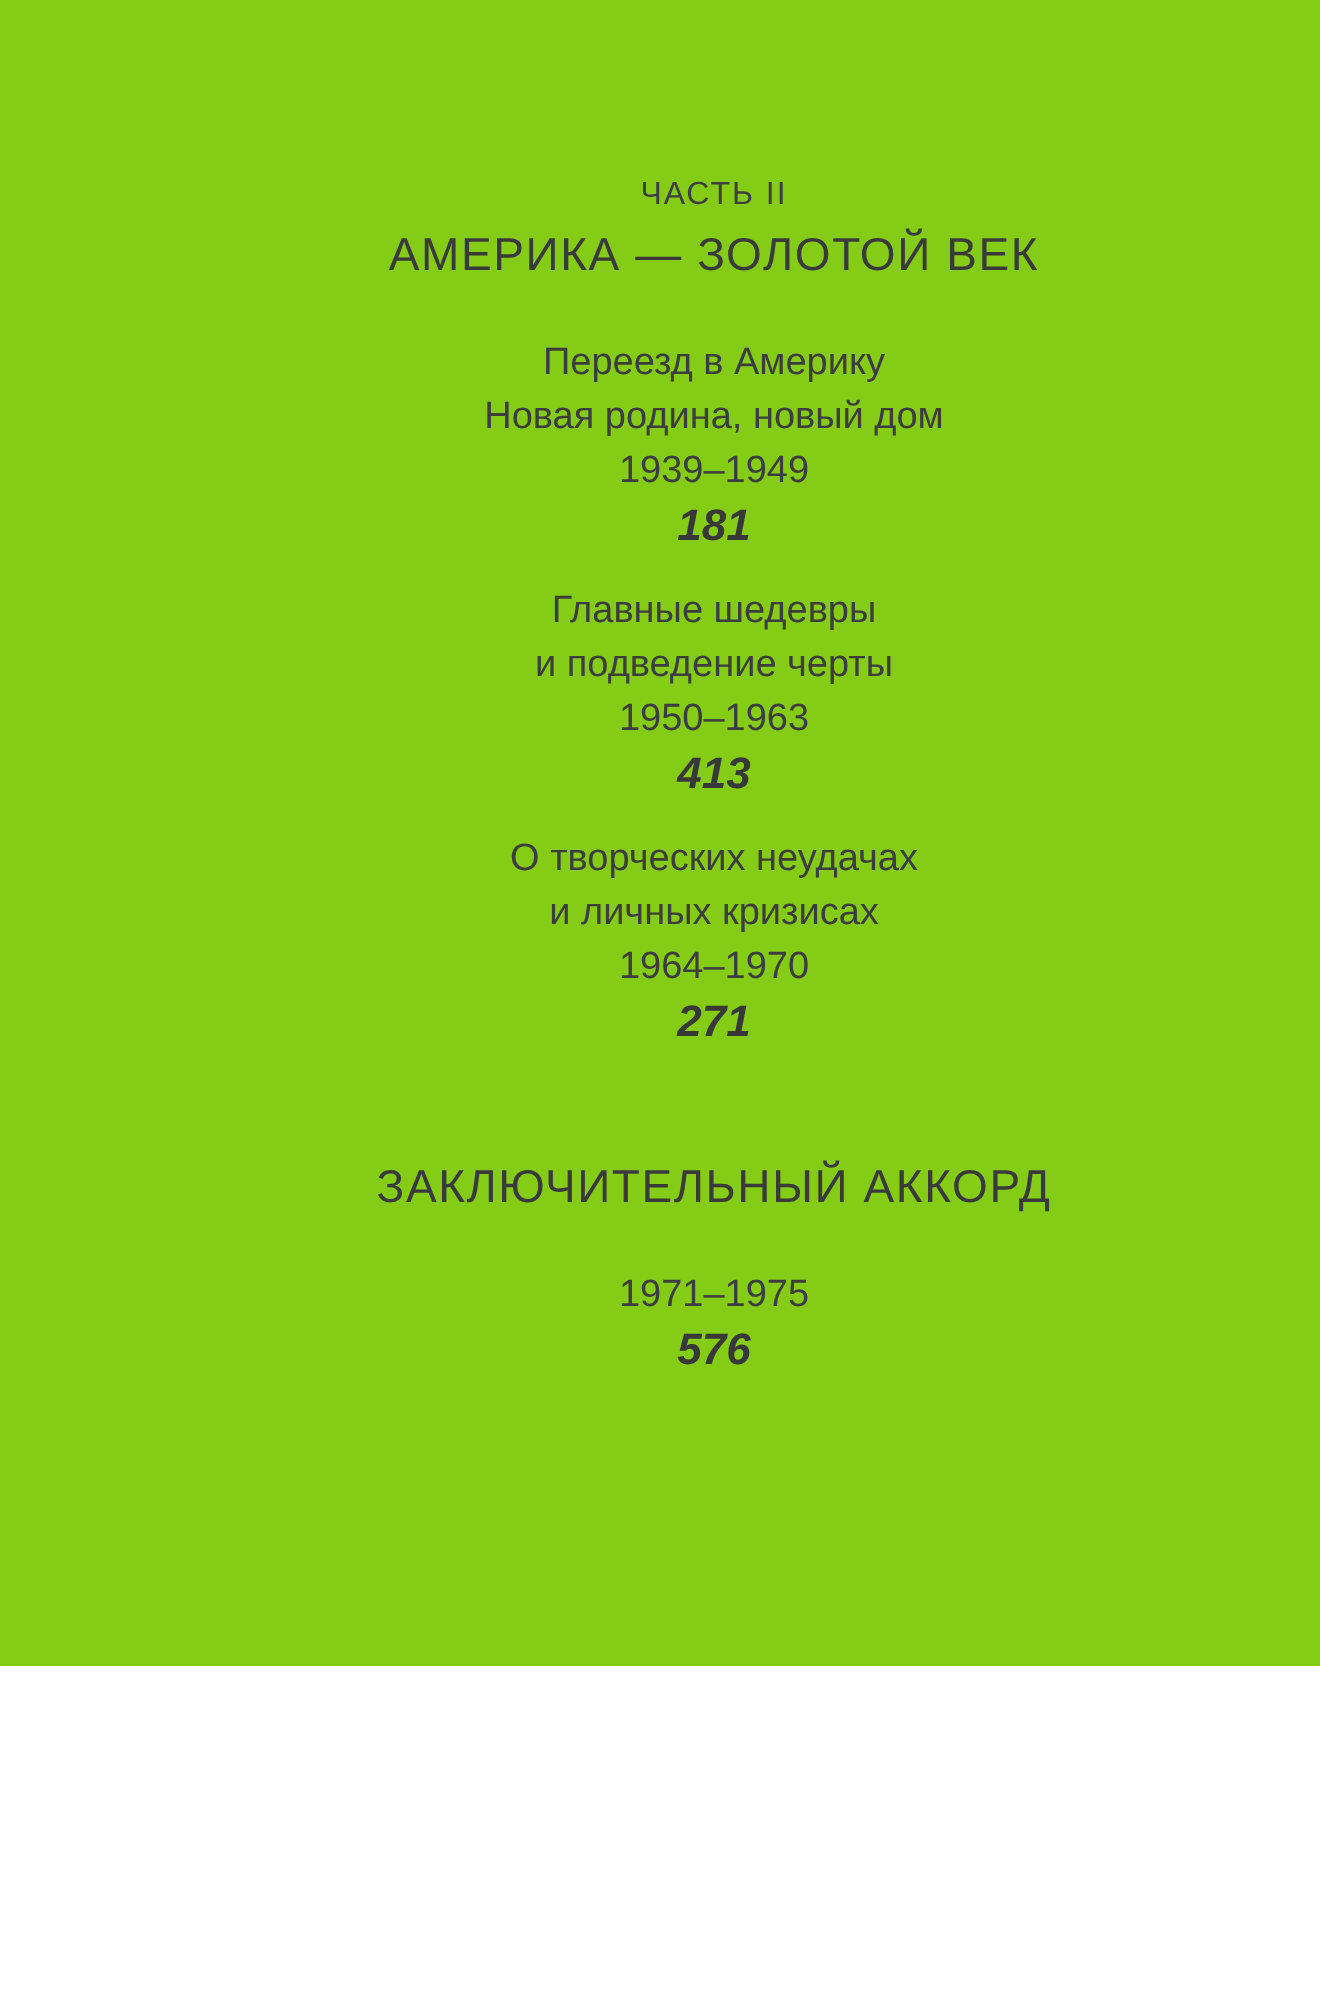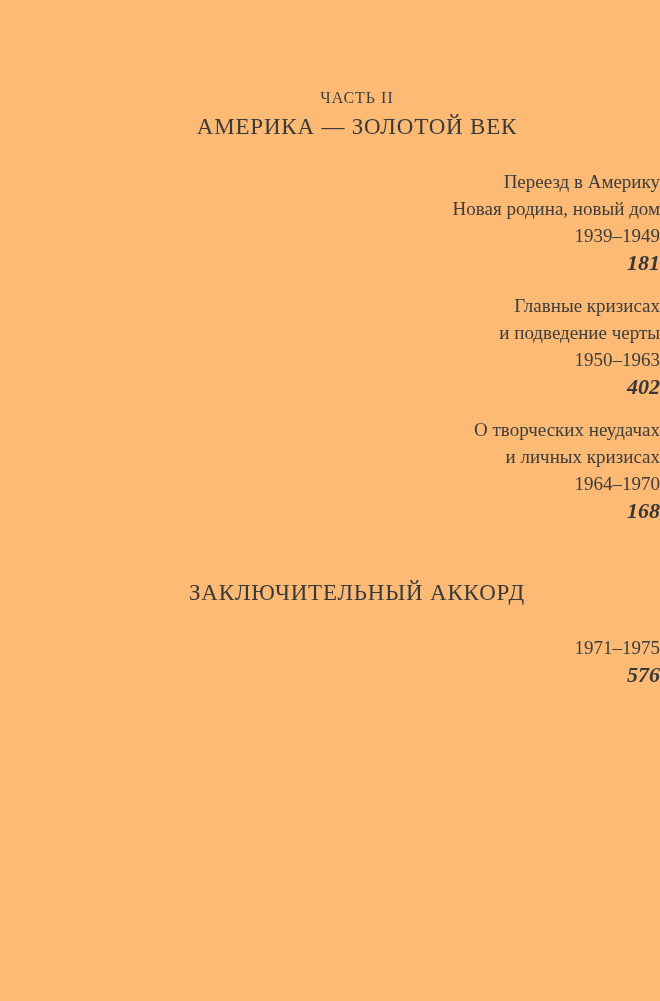--- a/index.html
+++ b/index.html
@@ -4,24 +4,24 @@
 <title>Содержание</title>
 <style>
   html, body {
     margin: 0;
     padding: 0;
     background: #ffffff;
   }
   .page {
     position: relative;
     width: 660px;
-    height: 1001px;
-    background: #fdba74;
+    height: 833px;
+    background: #84cc16;
     overflow: hidden;
-    font-family: Liberation Serif, serif;
+    font-family: Liberation Sans, sans-serif;
     color: #3d3d3d;
   }
   .content {
     box-sizing: border-box;
     width: 606px;
     margin-left: 54px;          
     padding-top: 88px;
     text-align: center;
   }
   .part-kicker {
@@ -39,21 +39,20 @@
   }
   .part-header {
     margin-bottom: 28px;
   }
   .part + .part {
     margin-top: 56px;
   }
   .entry {
     font-size: 19px;
     line-height: 27px;
-    text-align: right;
   }
   .entry + .entry {
     margin-top: 16px;
   }
   .part-iii .entry + .entry {
     margin-top: 24px;
   }
   .entry-line,
   .entry-dates {
     color: #3d3d3d;
@@ -79,31 +78,31 @@
       </header>
 
       <div class="entry">
         <div class="entry-line">Переезд в Америку</div>
         <div class="entry-line">Новая родина, новый дом</div>
         <div class="entry-dates">1939–1949</div>
         <div class="entry-page">181</div>
       </div>
 
       <div class="entry">
-        <div class="entry-line">Главные кризисах</div>
+        <div class="entry-line">Главные шедевры</div>
         <div class="entry-line">и подведение черты</div>
         <div class="entry-dates">1950–1963</div>
-        <div class="entry-page">402</div>
+        <div class="entry-page">413</div>
       </div>
 
       <div class="entry">
         <div class="entry-line">О творческих неудачах</div>
         <div class="entry-line">и личных кризисах</div>
         <div class="entry-dates">1964–1970</div>
-        <div class="entry-page">168</div>
+        <div class="entry-page">271</div>
       </div>
     </section>
 
     <section class="part part-iii">
       <header class="part-header">
         <div class="part-title">ЗАКЛЮЧИТЕЛЬНЫЙ АККОРД</div>
       </header>
 
       <div class="entry">
         <div class="entry-dates">1971–1975</div>

